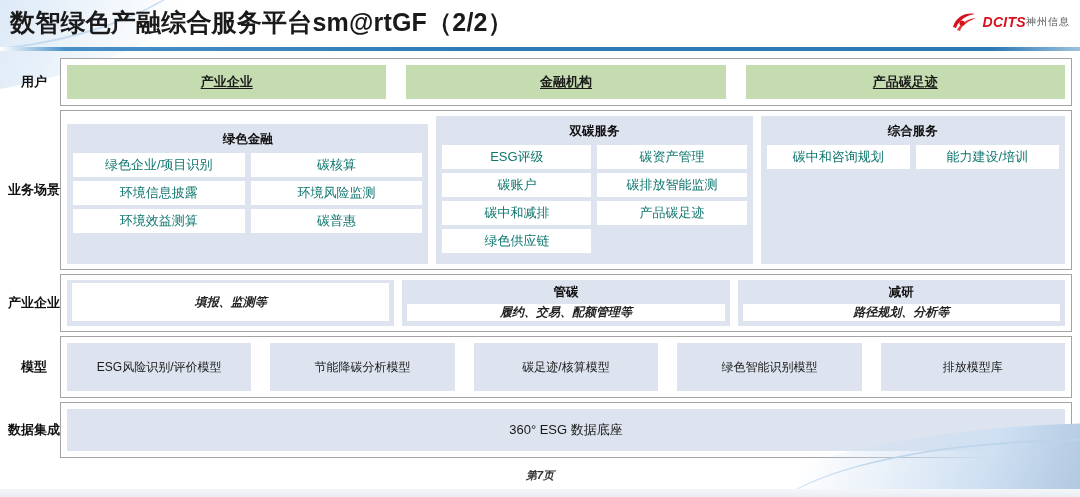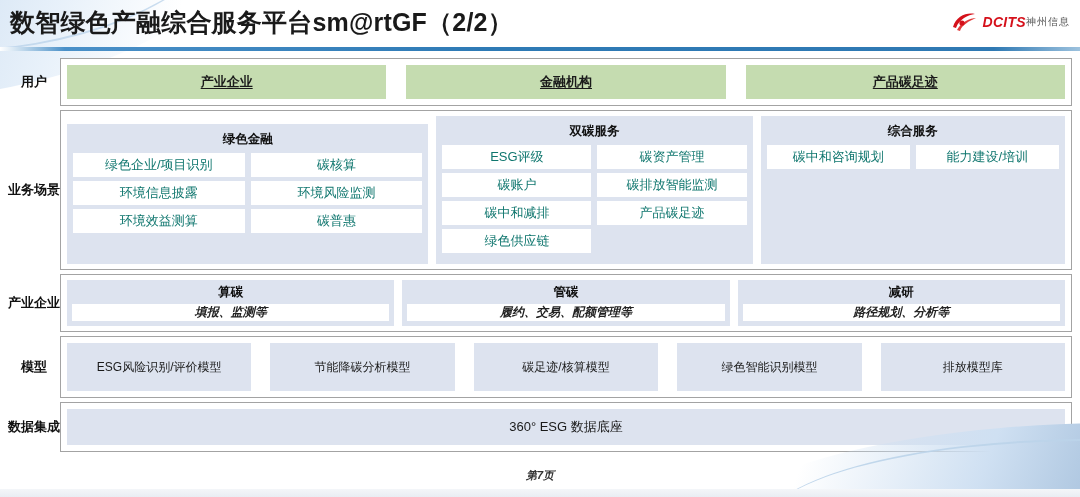--- a/index.html
+++ b/index.html
@@ -113,21 +113,21 @@
   
   .r-model{height:62px;}
   .model-inner{flex:1;display:flex;gap:19px;padding:6px;}
   .model-box{
     flex:1;background:#dde3ef;
     display:flex;align-items:center;justify-content:center;
     font-size:12px;color:#1a1a1a;white-space:nowrap;
   }
 
   
-  .r-data{height:50px;}
+  .r-data{height:56px;}
   .data-inner{flex:1;display:flex;padding:6px;}
   .data-box{
     flex:1;background:#dde3ef;
     display:flex;align-items:center;justify-content:center;
     font-size:13px;color:#1a1a1a;
   }
 
   .footer{
     position:absolute;left:0;top:468px;width:1080px;text-align:center;
     font-size:11px;font-style:italic;font-weight:bold;color:#333;
@@ -212,21 +212,20 @@
 
         </div>
       </div>
     </div>
 
     <div class="row r-cap">
       <div class="row-label">产业企业</div>
       <div class="row-body">
         <div class="cap-inner">
           <div class="cap-col">
-            <div class="cap-title">算碳</div>
             <div class="cap-sub">填报、监测等</div>
           </div>
           <div class="cap-col">
             <div class="cap-title">管碳</div>
             <div class="cap-sub">履约、交易、配额管理等</div>
           </div>
           <div class="cap-col">
             <div class="cap-title">减研</div>
             <div class="cap-sub">路径规划、分析等</div>
           </div>

